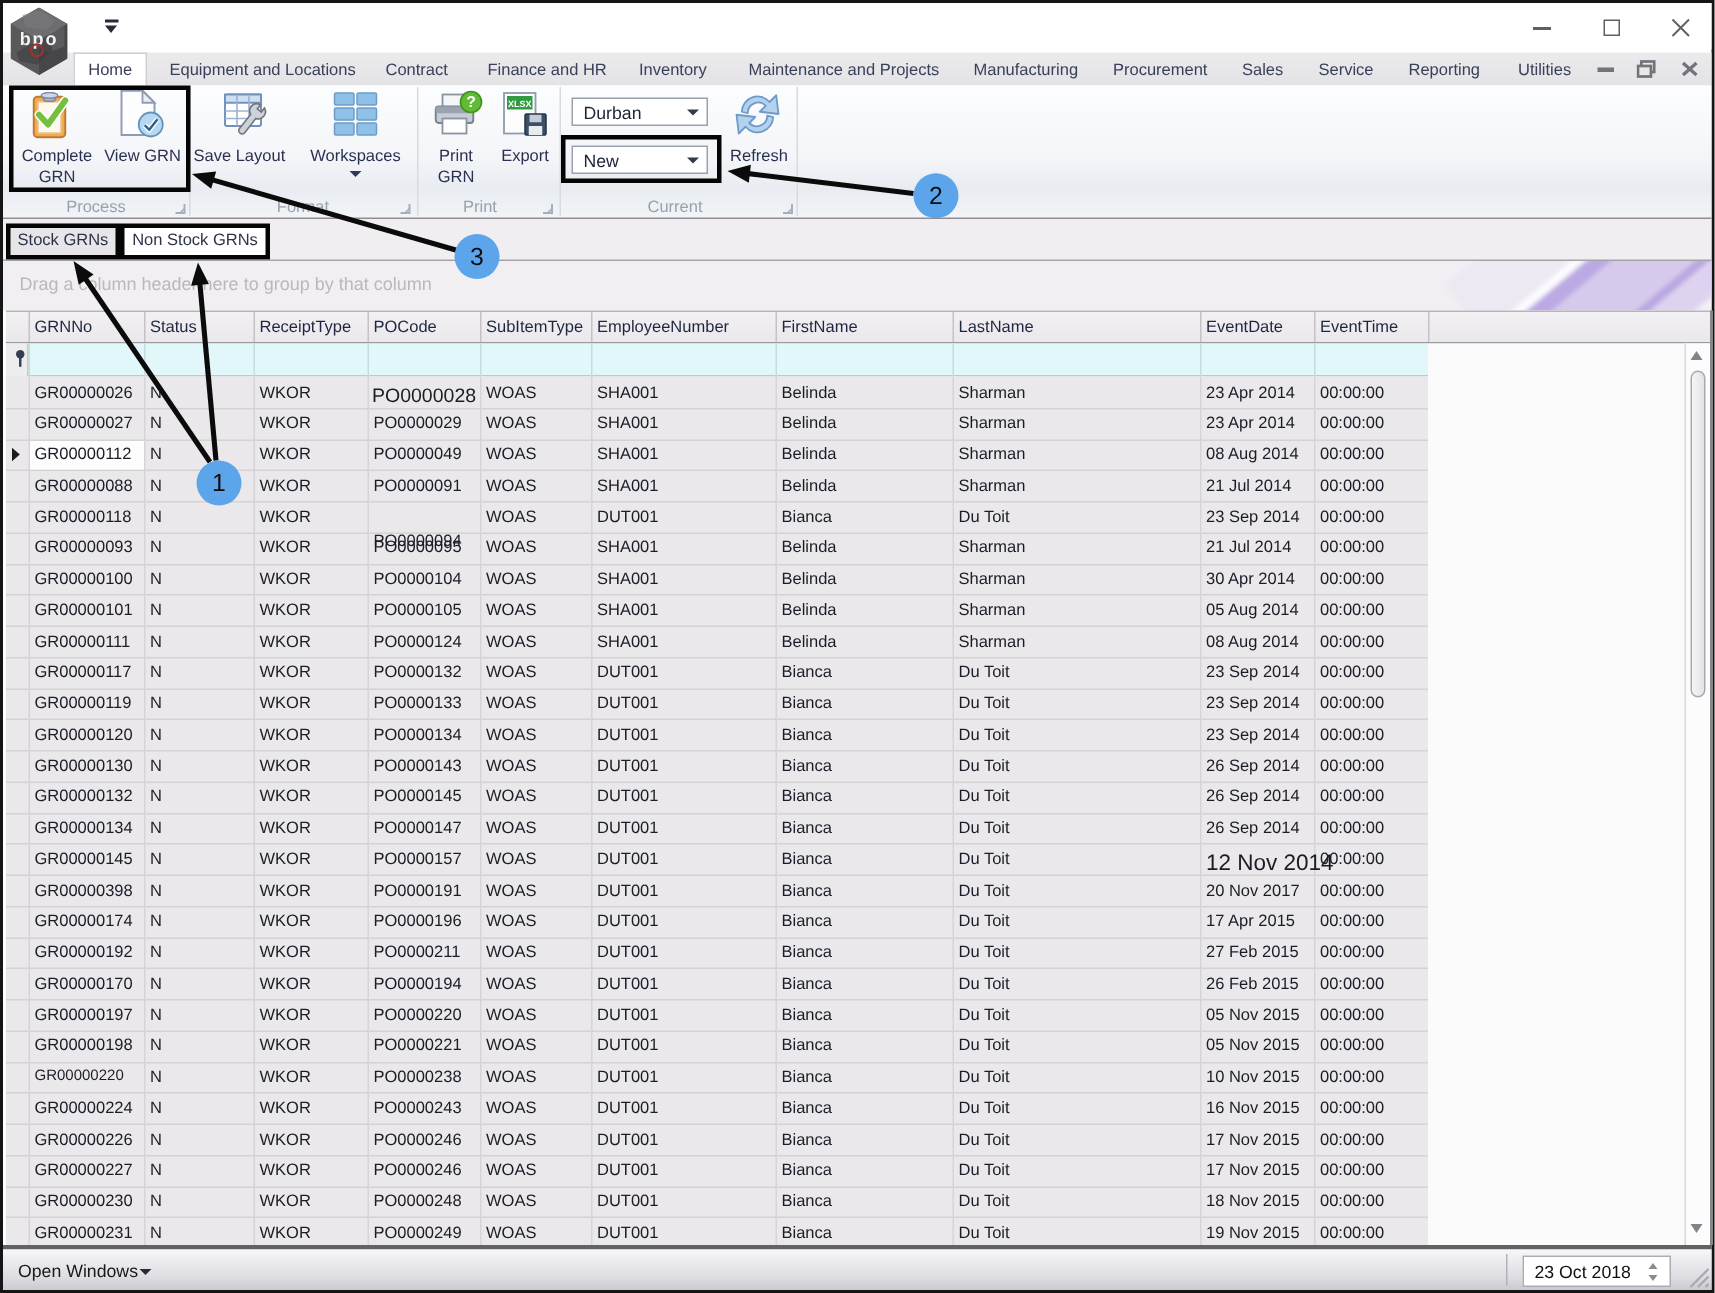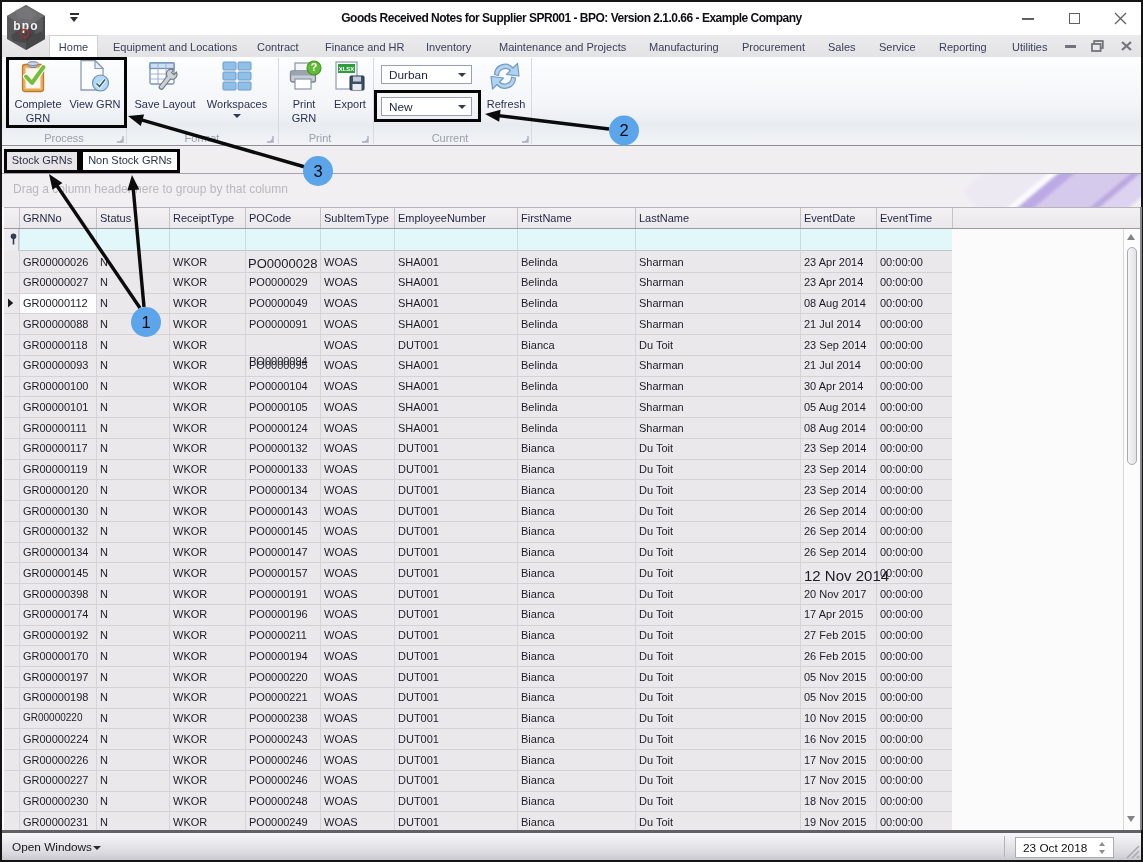--- a/index.html
+++ b/index.html
@@ -4,21 +4,20 @@
 *{margin:0;padding:0;box-sizing:border-box}
 html,body{width:1143px;height:862px;overflow:hidden;background:#fff;
  font-family:"Liberation Sans",sans-serif;-webkit-font-smoothing:antialiased}
 .abs{position:absolute}
 #win{position:absolute;inset:0;width:1143px;height:862px;border:2px solid #151515;background:#fff}
 .tx{position:absolute;white-space:nowrap}
 </style></head><body>
 <div id="win">
 
 <div class="abs" style="left:0;top:0;width:1139px;height:31px;background:#fff"></div>
-<div class="tx" style="left:0;top:9px;width:1139px;text-align:center;font-size:12px;font-weight:bold;color:#0e0e12;letter-spacing:-0.5px">Goods Received Notes for Supplier SPR001 - BPO: Version 2.1.0.66 - Example Company</div>
 <div class="abs" style="left:68px;top:11px;width:9px;height:2px;background:#2b2b35"></div>
 <div class="abs" style="left:68px;top:15px;width:0;height:0;border-left:4.5px solid transparent;border-right:4.5px solid transparent;border-top:5px solid #2b2b35"></div>
 <div class="abs" style="left:1020px;top:16px;width:12px;height:1.5px;background:#5f5f66"></div>
 <div class="abs" style="left:1067px;top:11px;width:11px;height:11px;border:1.3px solid #5f5f66"></div>
 <svg class="abs" style="left:1112px;top:10px" width="13" height="13">
       <path d="M1 1 L12 12 M12 1 L1 12" stroke="#5f5f66" stroke-width="1.3"></path>
     </svg>
 <div class="abs" style="left:0;top:33px;width:1139px;height:22px;background:linear-gradient(#ebeaec,#e3e2e5)"></div>
 <div class="abs" style="left:47px;top:33px;width:49px;height:22px;background:#fff;border:1px solid #cfcfd4;border-bottom:none"></div>
 <div class="tx" style="left:47px;top:39px;width:49px;text-align:center;font-size:11px;color:#39415a">Home</div>
@@ -85,21 +84,21 @@
 </svg>
 <div class="tx" style="left:57px;top:96px;width:72px;text-align:center;font-size:11px;color:#2a3150">View GRN</div>
 <svg class="abs" style="left:146px;top:58px" width="36" height="34" viewBox="0 0 36 34">
 <rect x="2" y="3" width="24" height="21" rx="1.5" fill="#fff" stroke="#7191bd" stroke-width="1.3"></rect>
 <rect x="2" y="3" width="24" height="5.5" fill="#cfdff2" stroke="#7191bd" stroke-width="1.3"></rect>
 <path d="M10 3 V24 M18 3 V24 M2 14 H26 M2 19 H26" stroke="#9cb4d4" stroke-width="1.1"></path>
 <g transform="rotate(38 20 18)">
 <path d="M15.5 11 a4.8 4.8 0 0 1 4 -2.8 l0 3.4 l3.4 0 l0 -3.4 a4.8 4.8 0 0 1 -0.3 9 l0 12 a2.2 2.2 0 0 1 -4.4 0 l0 -12 a4.8 4.8 0 0 1 -2.7 -6.2 z" fill="#cdd2d9" stroke="#70777f" stroke-width="1.1"></path>
 </g>
 </svg>
-<div class="tx" style="left:127px;top:96px;width:72px;text-align:center;font-size:11px;color:#2a3150">Save Layout</div>
+<div class="tx" style="left:127px;top:96px;width:72px;text-align:left;font-size:11px;color:#2a3150">Save Layout</div>
 <svg class="abs" style="left:218px;top:58px" width="34" height="32" viewBox="0 0 34 32">
 <g stroke="#6f9cc6" stroke-width="1">
 <rect x="3" y="2" width="13" height="8" rx="1" fill="#8fc0e8"></rect>
         <rect x="18" y="2" width="13" height="8" rx="1" fill="#8fc0e8"></rect>
 <rect x="3" y="12" width="13" height="8" rx="1" fill="#8fc0e8"></rect>
         <rect x="18" y="12" width="13" height="8" rx="1" fill="#8fc0e8"></rect>
 <rect x="3" y="22" width="13" height="8" rx="1" fill="#8fc0e8"></rect>
         <rect x="18" y="22" width="13" height="8" rx="1" fill="#8fc0e8"></rect>
 </g>
     </svg>

